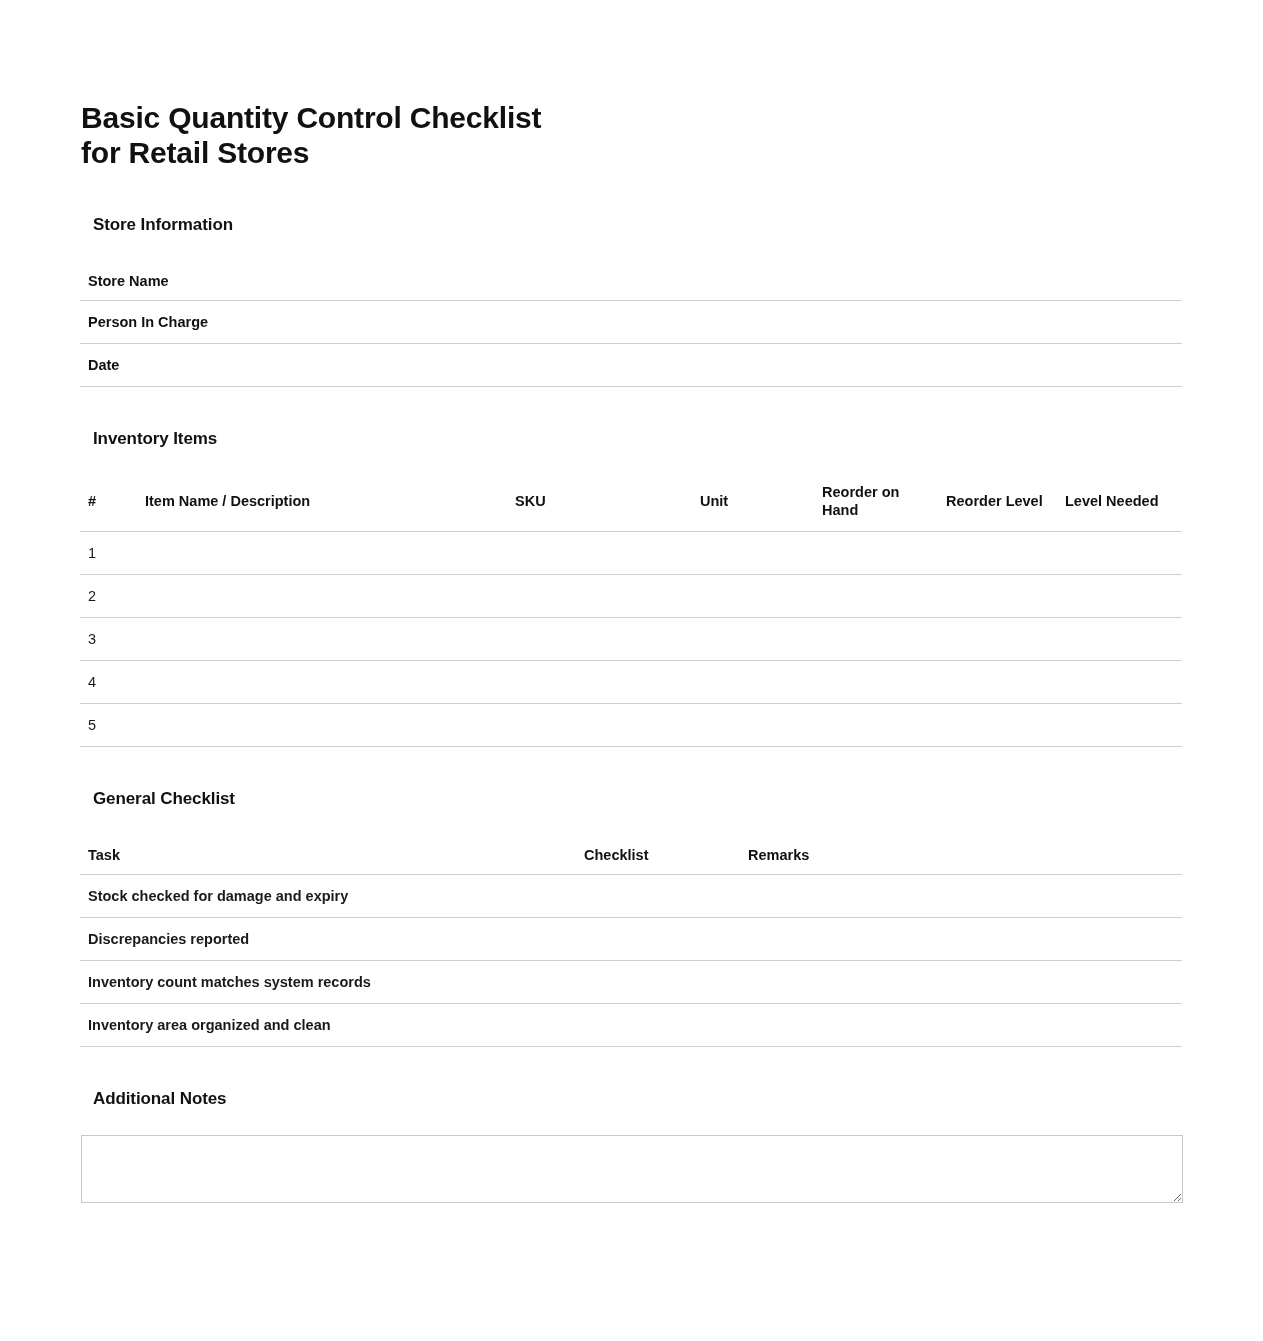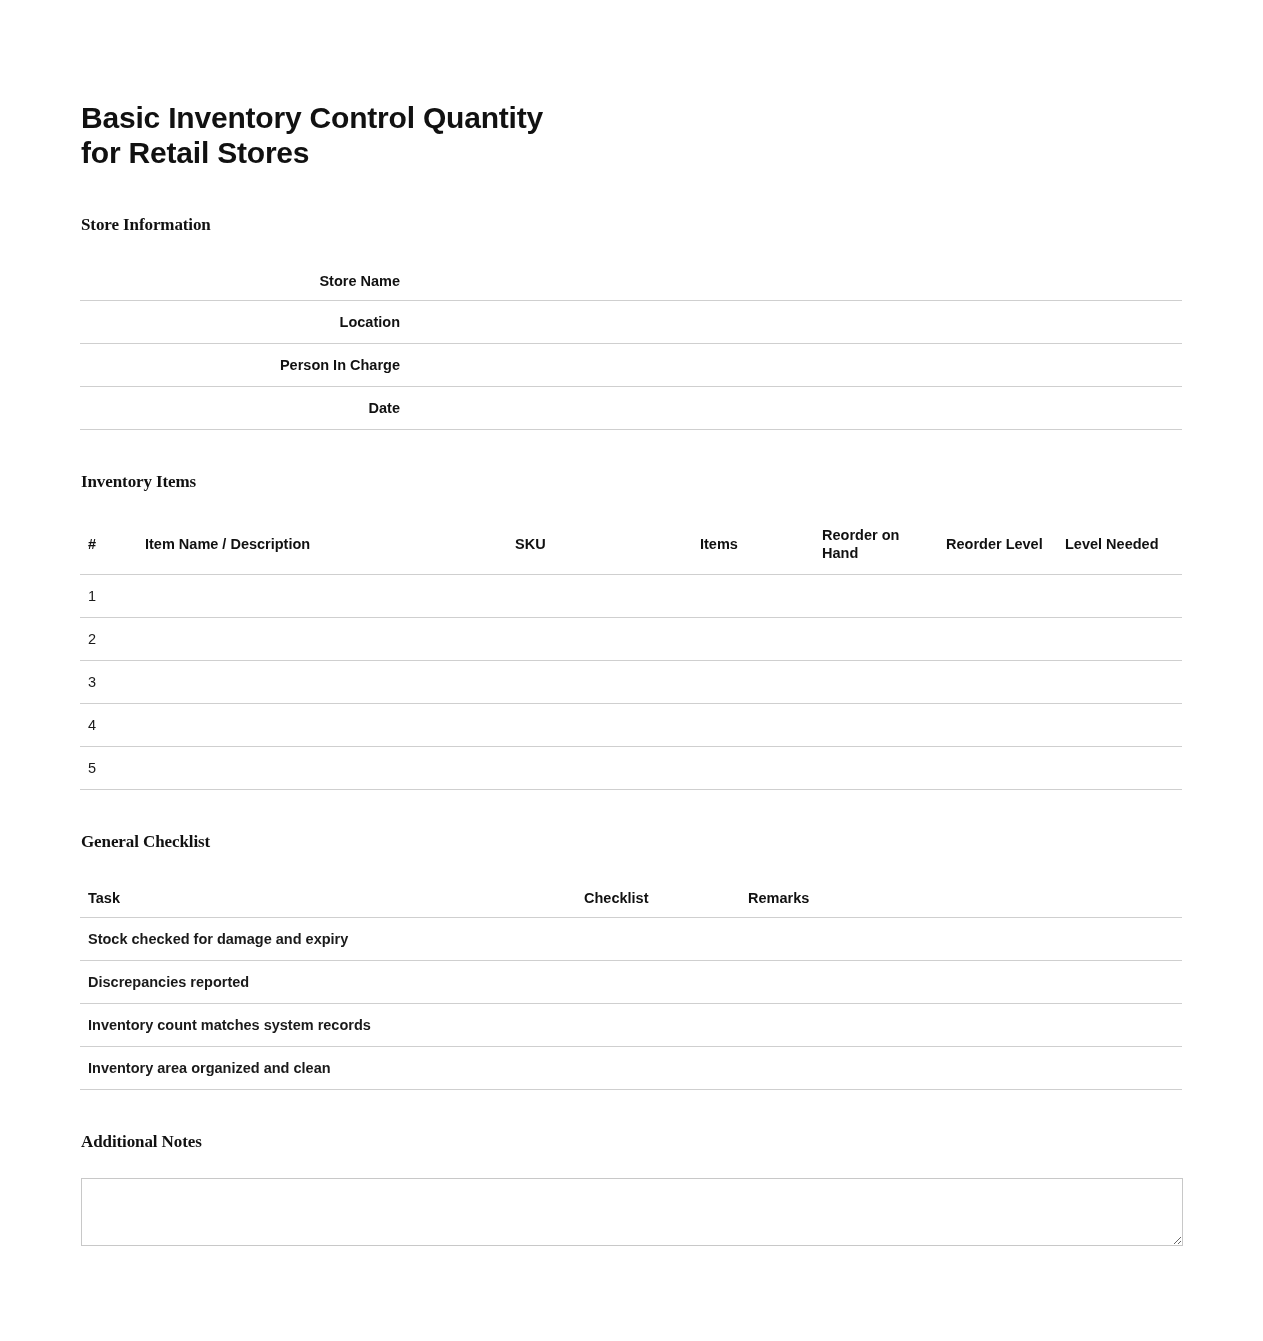--- a/index.html
+++ b/index.html
@@ -34,23 +34,22 @@
     margin: 0 0 44px 0;
     color: #111111;
   }
   .doc-title .line { display: block; }
 
   
   .section-heading {
     font-size: 17px;
     font-weight: bold;
     color: #111111;
-    margin: 0 0 26px 0;
+    margin: 0 0 26px 12px;
     letter-spacing: -0.1px;
-    font-family: Liberation Serif, serif;
   }
   .section {
     margin-bottom: 42px;
   }
   .section.notes-section { margin-bottom: 0; }
 
   
   table.grid {
     width: 1102px;
     border-collapse: collapse;
@@ -74,21 +73,20 @@
   }
 
   
   table.store-info td {
     height: 43px;
     font-weight: bold;
     font-size: 14.5px;
     color: #111111;
     padding-top: 0;
     padding-bottom: 0;
-    text-align: right;
   }
   table.store-info tr:first-child td { height: 40px; }
 
   
   table.inventory th {
     height: 56px;
     vertical-align: middle;
     line-height: 1.25;
     padding-bottom: 4px;
   }
@@ -136,38 +134,34 @@
     overflow: hidden;
   }
 </style>
 </head>
 <body>
 
 <div class="page">
   <div class="content">
 
     <h1 class="doc-title">
-      <span class="line">Basic Inventory Control Quantity</span>
+      <span class="line">Basic Quantity Control Checklist</span>
       <span class="line">for Retail Stores</span>
     </h1>
 
     <section class="section">
       <h2 class="section-heading">Store Information</h2>
       <table class="grid store-info">
         <colgroup>
           <col style="width:320px">
           <col style="width:782px">
         </colgroup>
         <tbody>
           <tr>
             <td>Store Name</td>
-            <td></td>
-          </tr>
-          <tr>
-            <td>Location</td>
             <td></td>
           </tr>
           <tr>
             <td>Person In Charge</td>
             <td></td>
           </tr>
           <tr>
             <td>Date</td>
             <td></td>
           </tr>
@@ -185,21 +179,21 @@
             <col class="c-unit">
           <col class="c-qty">
             <col class="c-reorder">
             <col class="c-action">
         </colgroup>
         <thead>
           <tr>
             <th>#</th>
             <th>Item Name / Description</th>
             <th>SKU</th>
-            <th>Items</th>
+            <th>Unit</th>
             <th>Reorder on Hand</th>
             <th>Reorder Level</th>
             <th>Level Needed</th>
           </tr>
         </thead>
         <tbody>
           <tr>
             <td>1</td>
             <td></td>
             <td></td>

